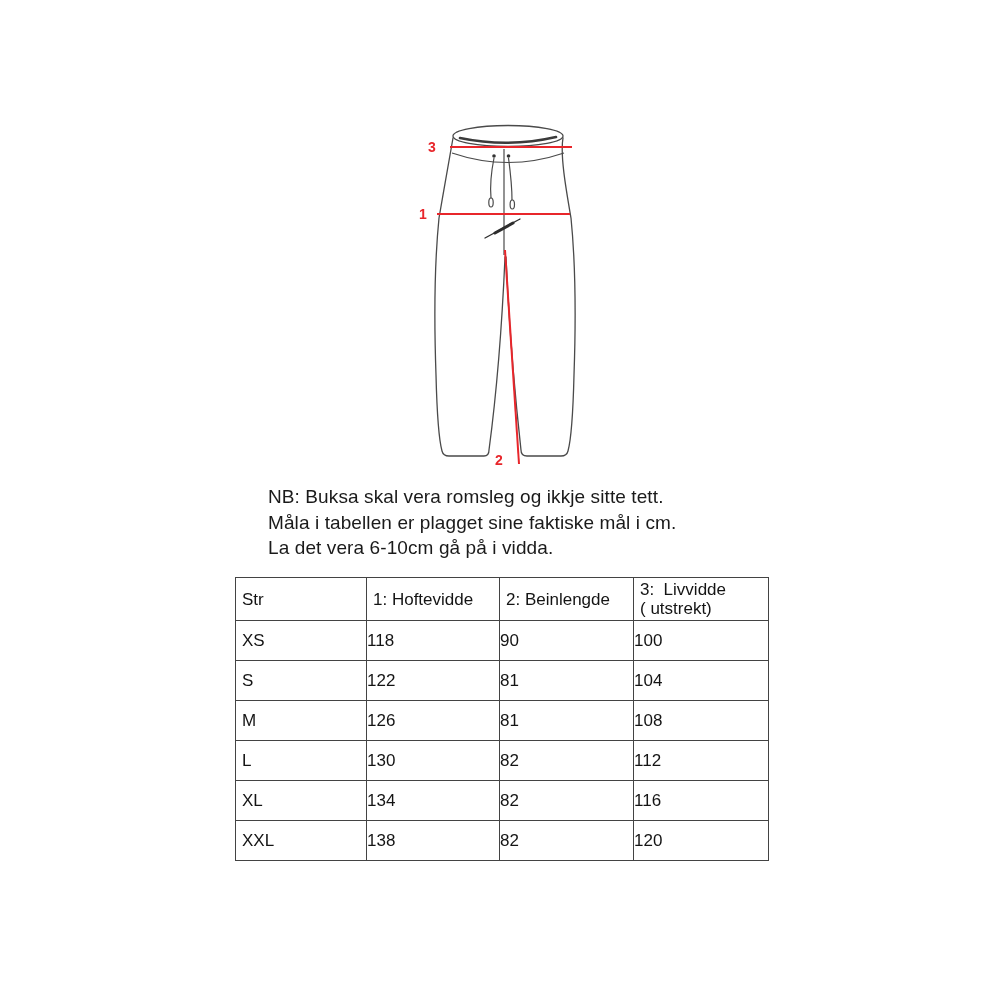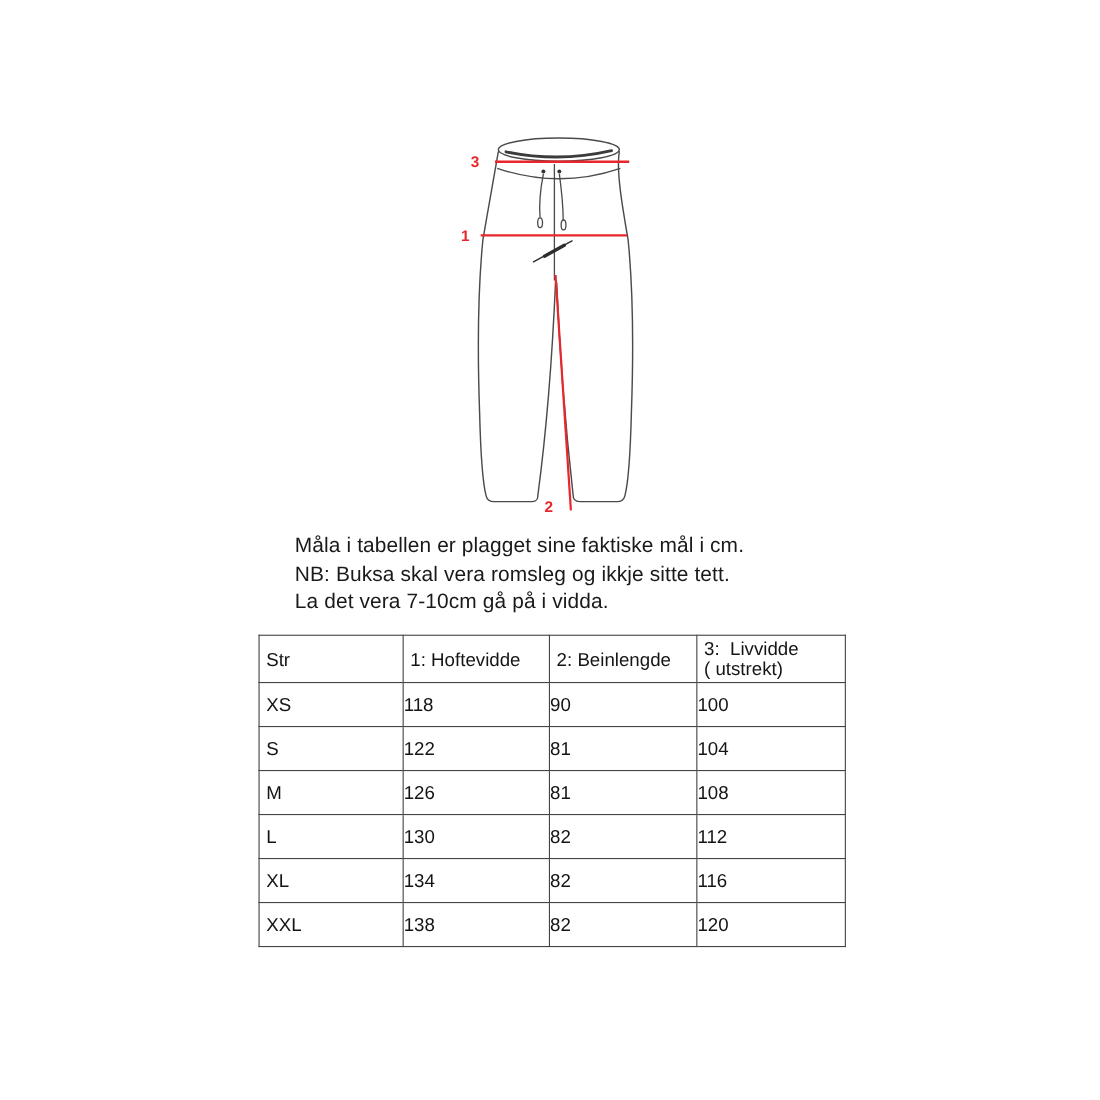--- a/index.html
+++ b/index.html
@@ -126,23 +126,23 @@
     </g>
 
     <g font-family="Liberation Sans, DejaVu Sans, sans-serif" font-size="14" font-weight="bold" fill="#e8262b">
       <text x="28" y="39">3</text>
       <text x="19" y="106">1</text>
       <text x="95" y="352">2</text>
     </g>
   </svg>
 
   <div class="notes">
+    <div>NB: Buksa skal vera romsleg og ikkje sitte tett.</div>
     <div>Måla i tabellen er plagget sine faktiske mål i cm.</div>
-    <div>NB: Buksa skal vera romsleg og ikkje sitte tett.</div>
-    <div>La det vera 7-10cm gå på i vidda.</div>
+    <div>La det vera 6-10cm gå på i vidda.</div>
   </div>
 
   <table class="size-table">
     <colgroup>
       <col style="width:131px">
       <col style="width:133px">
       <col style="width:134px">
       <col style="width:135px">
     </colgroup>
     <thead>

